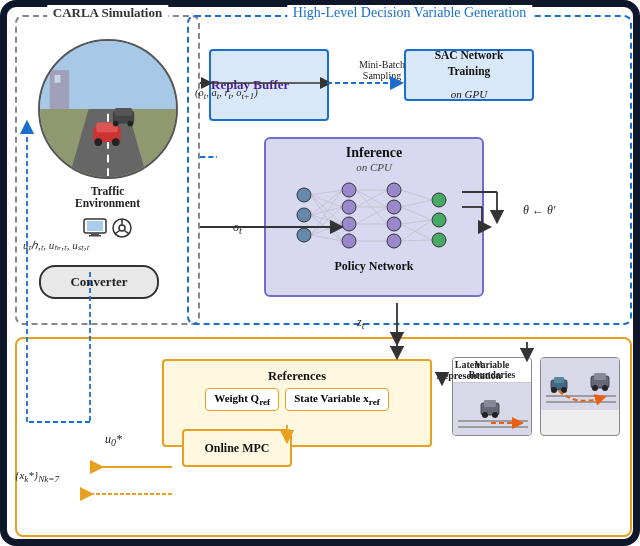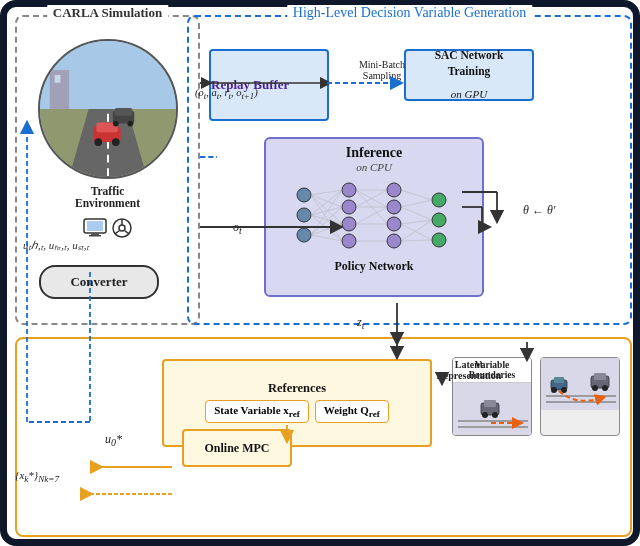--- a/index.html
+++ b/index.html
@@ -262,21 +262,21 @@
       border: 2px solid #e8a020;
       border-radius: 4px;
       background: #fff8e0;
     }
 
     .references-title {
       text-align: center;
       font-size: 12.5px;
       font-weight: bold;
       color: #111;
-      padding-top: 20px;
+      padding-top: 8px;
     }
 
     .references-inner {
       display: flex;
       gap: 6px;
       padding: 4px 6px;
       justify-content: center;
     }
 
     .ref-cell {
@@ -503,22 +503,22 @@
       </svg>
       <div class="policy-network-label">Policy Network</div>
     </div>
   </div>
 
   <div class="low-level-box">
 
     <div class="references-outer">
       <div class="references-title">References</div>
       <div class="references-inner">
+        <div class="ref-cell">Weight Q<sub>ref</sub></div>
         <div class="ref-cell">State Variable x<sub>ref</sub></div>
-        <div class="ref-cell">Weight Q<sub>ref</sub></div>
       </div>
     </div>
 
     <div class="mpc-box">
       <span>Online MPC</span>
     </div>
 
     <div class="scenario-boxes">
 
       <div class="scenario-cell">

